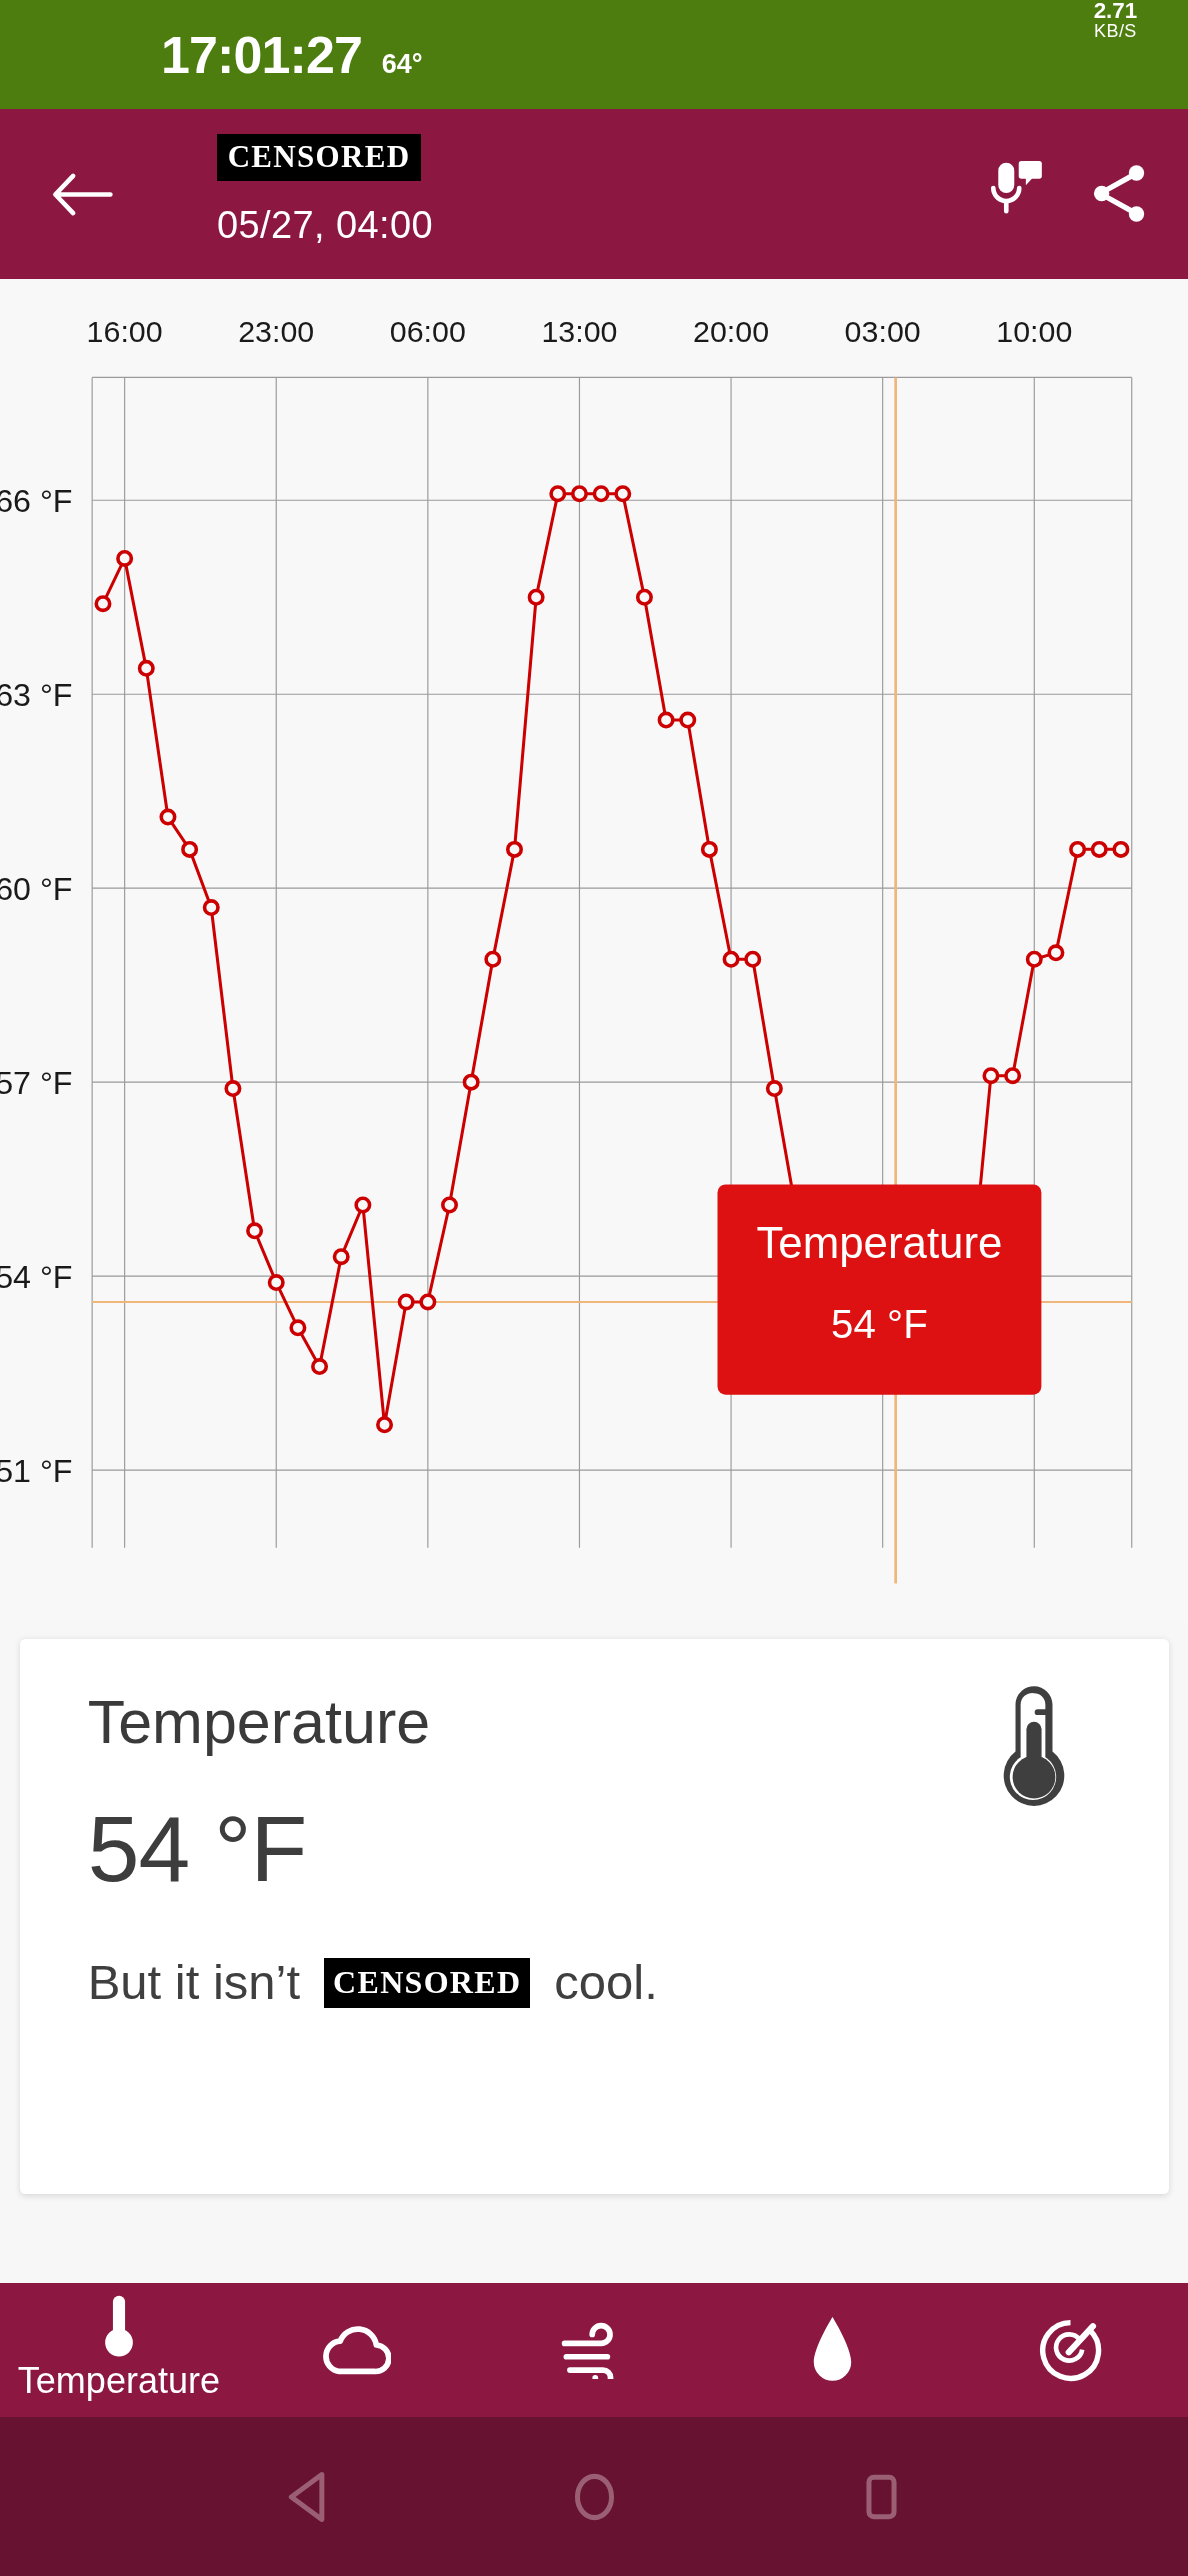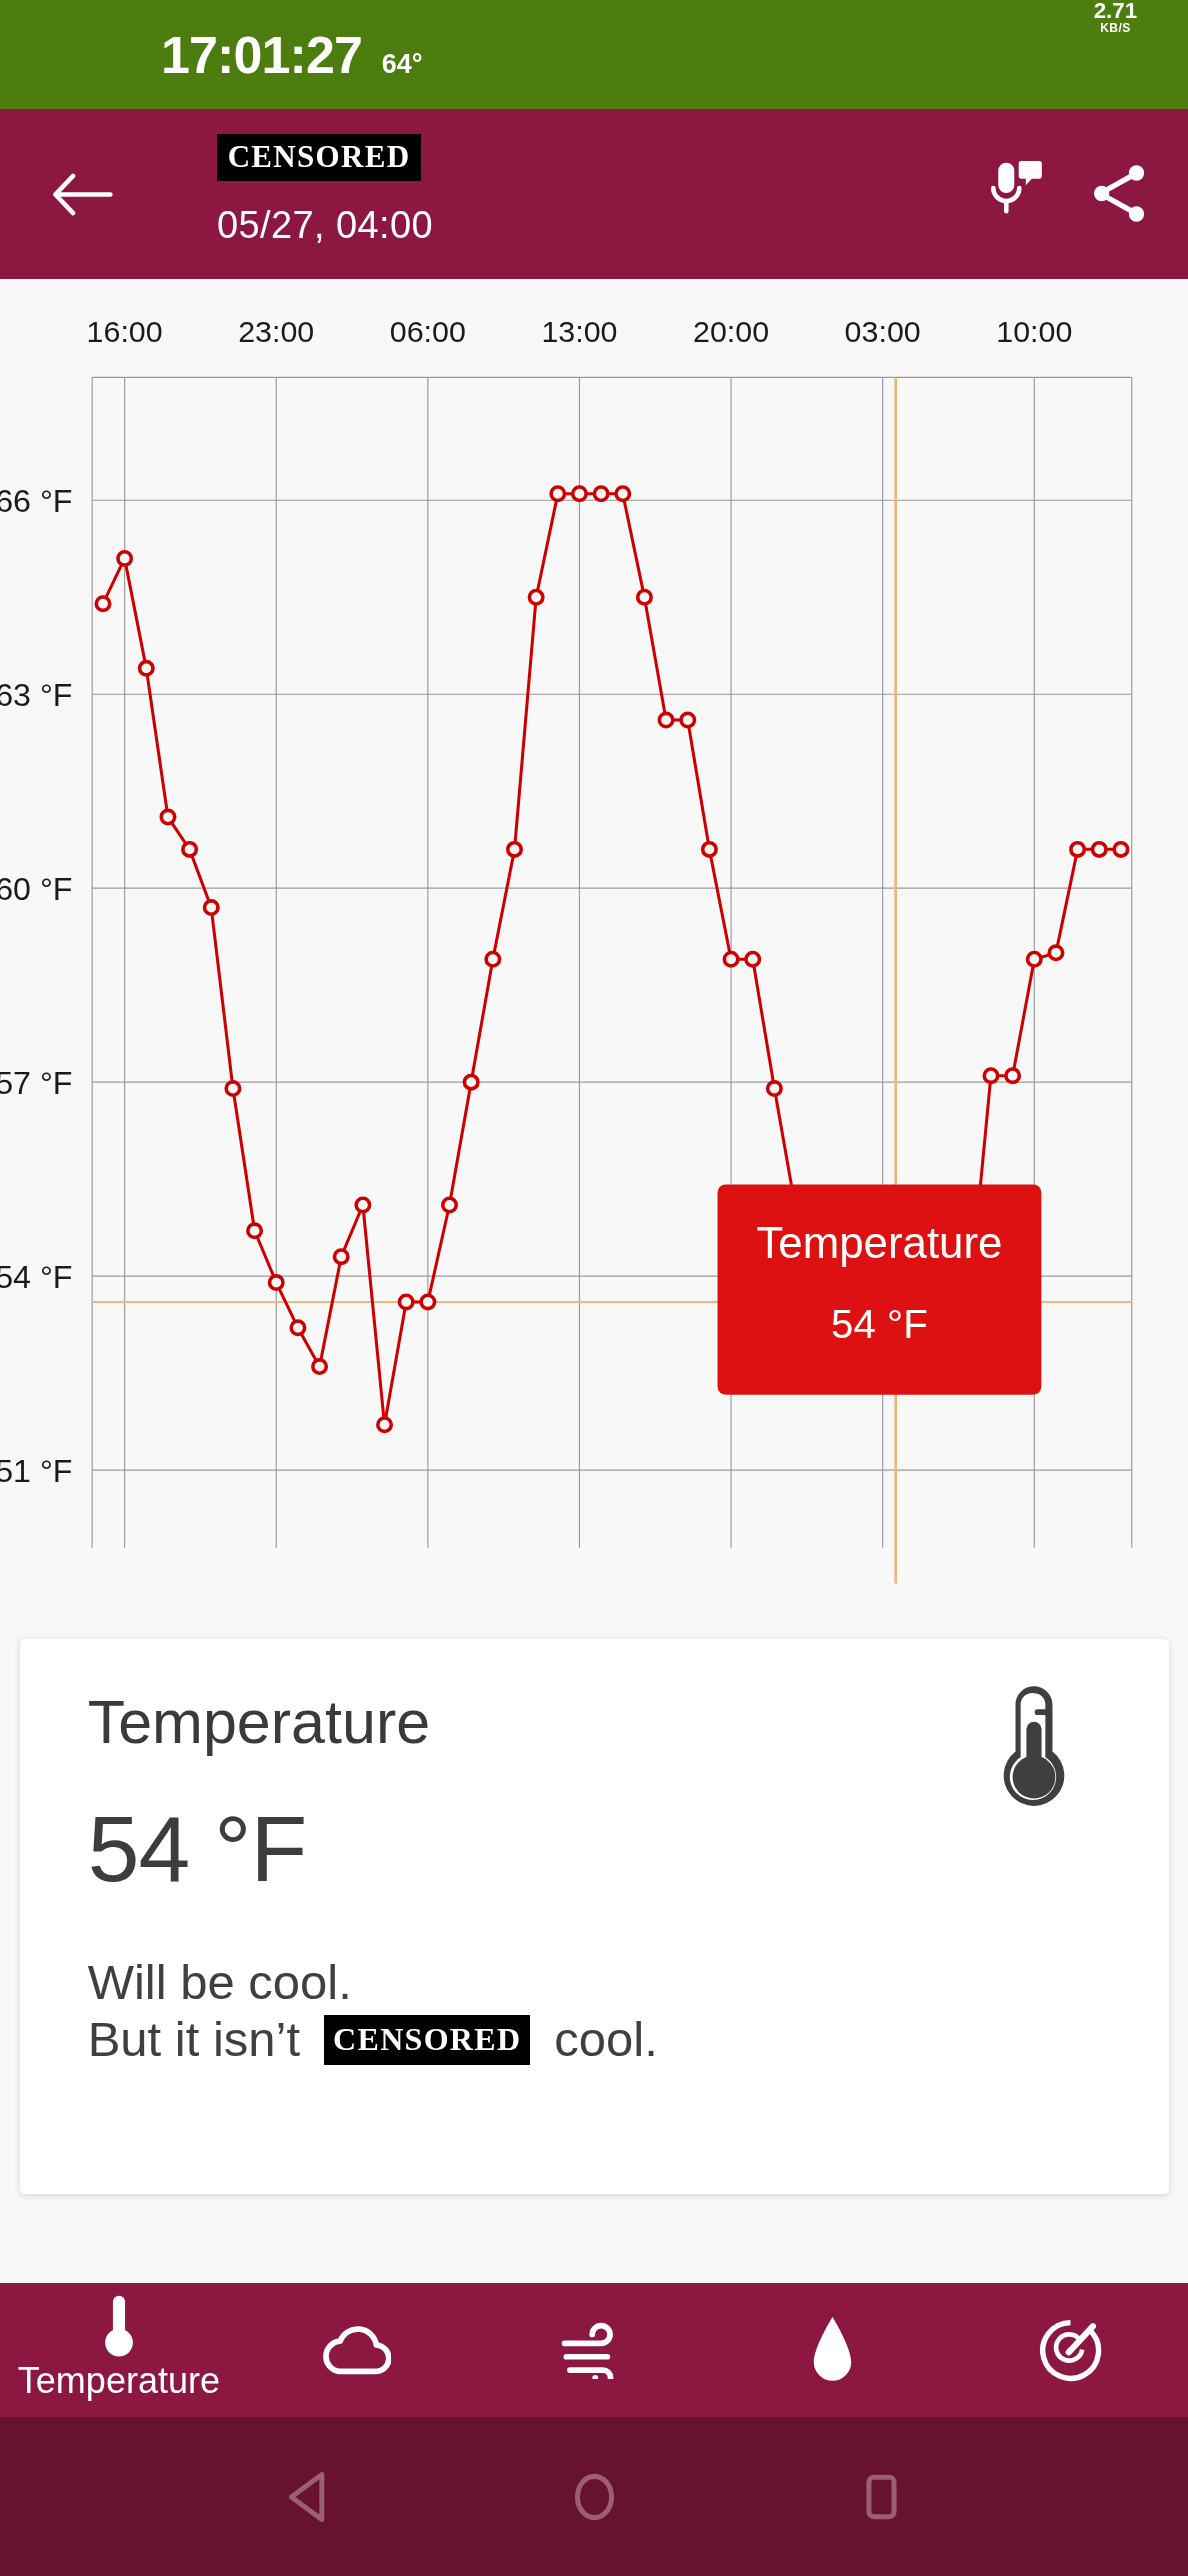--- a/index.html
+++ b/index.html
@@ -21,21 +21,21 @@
     color: #fff;
   }
   .sb-left { display: flex; align-items: baseline; margin-left: 161px; gap: 19.7px; }
   .sb-clock { font-size: 52px; font-weight: 700; letter-spacing: -0.9px; line-height: 1; }
   .sb-temp  { font-size: 27px; font-weight: 700; line-height: 1; }
   .sb-right { position: absolute; right: 38px; top: 0; height: 109px;
               display: flex; align-items: center; gap: 15px; flex-direction: column; }
   .sb-net { display: flex; flex-direction: column; align-items: center;
             line-height: 1; margin-right: 1.8px; }
   .sb-net-n { font-size: 22.4px; font-weight: 600; }
-  .sb-net-u { font-size: 12px; font-weight: 700; letter-spacing: 0.4px; }
+  .sb-net-u { font-size: 18px; font-weight: 400; letter-spacing: 0.4px; }
   .sb-batt  { font-size: 36px; font-weight: 700; letter-spacing: -0.9px; }
   .sb-ico   { display: block; }
 
   
   .appbar {
     position: absolute; left: 0; top: 109px;
     width: 1189px; height: 170px;
     background: #8c1740;
     color: #fff;
   }
@@ -296,21 +296,20 @@
         <text x="983" y="1094" text-anchor="middle" font-family="&quot;Liberation Sans&quot;, sans-serif" font-size="49" fill="#ffffff">Temperature</text>
         <text x="983" y="1184" text-anchor="middle" font-family="&quot;Liberation Sans&quot;, sans-serif" font-size="45" fill="#ffffff">54 °F</text>
       </g>
     </svg>
 </div>
 
 <div class="card">
   <div class="card-title">Temperature</div>
   <div class="card-value">54 °F</div>
   <div class="card-desc">
-    <div>Will be cool.</div>
     <div class="line2">
       <span>But it isn’t</span>
       <span class="inline-censor">CENSORED</span>
       <span>cool.</span>
     </div>
   </div>
   <svg class="card-icon" viewBox="0 0 44 56" fill="#3f3f3f">
     <path d="M22 0c-4.6 0-8.3 3.7-8.3 8.3v21.1a13.6 13.6 0 1 0 16.6 0V8.3C30.3 3.7 26.6 0 22 0zm0 3.2a5.1 5.1 0 0 1 5.1 5.1v2.1h-3.5a1.3 1.3 0 0 0 0 2.6h3.5v18.9l.7.5a10.4 10.4 0 1 1-12.5 0l.7-.5V8.3A5.1 5.1 0 0 1 22 3.2z"></path>
     <circle cx="22" cy="40.8" r="9.6"></circle>
     <rect x="18.6" y="16" width="6.8" height="26" rx="3.4"></rect>

